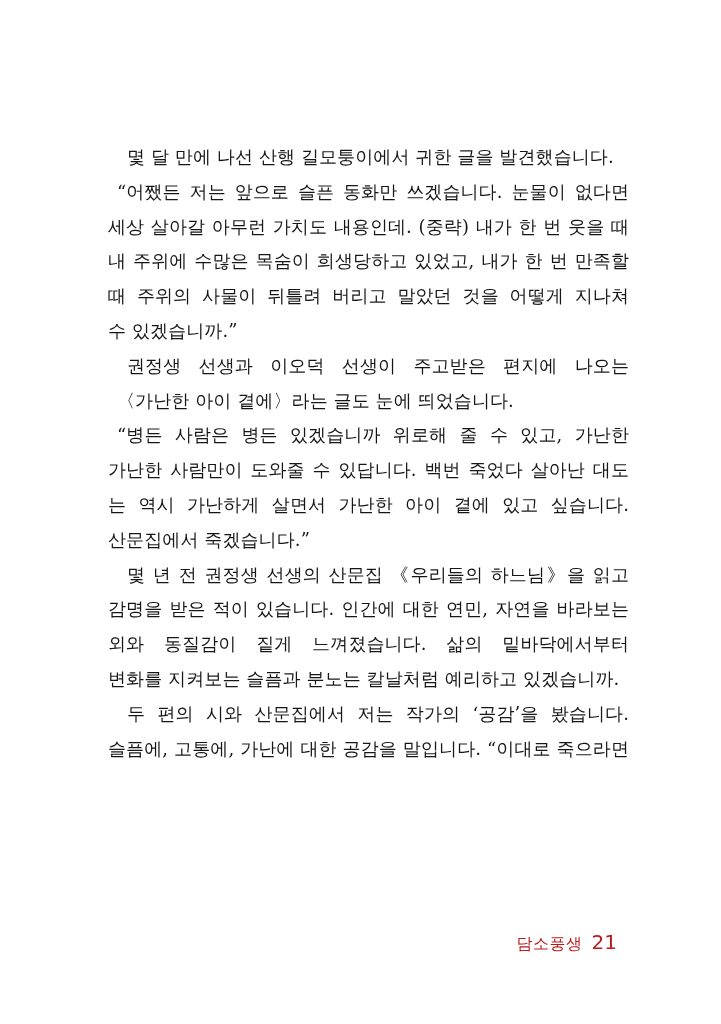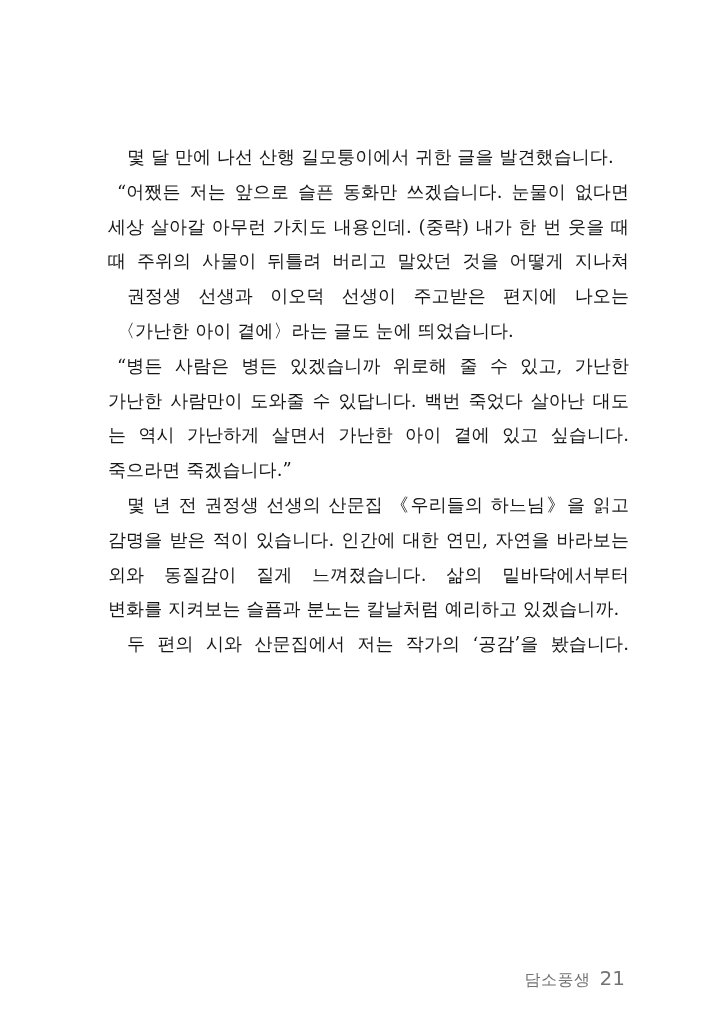--- a/index.html
+++ b/index.html
@@ -35,57 +35,59 @@
   }
   .line.last {
     text-align: left;
     text-align-last: left;
   }
   .line.indent { padding-left: 19px; }
   .line.indent-half { padding-left: 9px; }
   .footer {
     position: absolute;
     top: 930px;
-    right: 96px;
+    right: 104px;
     display: flex;
     align-items: baseline;
     gap: 9px;
     font-family: "DejaVu Sans", sans-serif;
-    color: #737373;
+    color: #b91c1c;
   }
   .footer .running-title {
     font-size: 16px;
     letter-spacing: 0.5px;
   }
   .footer .page-num {
     font-size: 20px;
-    margin-top: 36px;
   }
 </style>
 </head>
 <body>
 
 <div class="page">
 
   <div class="text-block">
     <div class="line indent last">몇 달 만에 나선 산행 길모퉁이에서 귀한 글을 발견했습니다.</div>
     <div class="line indent-half">“어쨌든 저는 앞으로 슬픈 동화만 쓰겠습니다. 눈물이 없다면 이</div>
     <div class="line">세상 살아갈 아무런 가치도 내용인데. (중략) 내가 한 번 웃을 때</div>
+    <div class="line">내 주위에 수많은 목숨이 희생당하고 있었고, 내가 한 번 만족할</div>
     <div class="line">때 주위의 사물이 뒤틀려 버리고 말았던 것을 어떻게 지나쳐 버릴</div>
+    <div class="line last">수 있겠습니까.”</div>
     <div class="line indent">권정생 선생과 이오덕 선생이 주고받은 편지에 나오는 내용인데,</div>
     <div class="line indent-half last">〈가난한 아이 곁에〉라는 글도 눈에 띄었습니다.</div>
     <div class="line indent-half">“병든 사람은 병든 있겠습니까 위로해 줄 수 있고, 가난한 사람은</div>
     <div class="line">가난한 사람만이 도와줄 수 있답니다. 백번 죽었다 살아난 대도 저</div>
     <div class="line">는 역시 가난하게 살면서 가난한 아이 곁에 있고 싶습니다. 이대로</div>
-    <div class="line last">죽으라면 죽겠습니다.”</div>
+    <div class="line last">산문집에서 죽겠습니다.”</div>
     <div class="line indent">몇 년 전 권정생 선생의 산문집 《우리들의 하느님》을 읽고 무척</div>
     <div class="line">감명을 받은 적이 있습니다. 인간에 대한 연민, 자연을 바라보는 경</div>
     <div class="line">외와 동질감이 짙게 느껴졌습니다. 삶의 밑바닥에서부터 일어나는</div>
     <div class="line last">변화를 지켜보는 슬픔과 분노는 칼날처럼 예리하고 있겠습니까.</div>
     <div class="line indent">두 편의 시와 산문집에서 저는 작가의 ‘공감’을 봤습니다. 세상의</div>
+    <div class="line">슬픔에, 고통에, 가난에 대한 공감을 말입니다. “이대로 죽으라면</div>
   </div>
 
   <div class="footer">
     <span class="running-title">담소풍생</span>
     <span class="page-num">21</span>
   </div>
 
 </div>
 
 </body></html>

